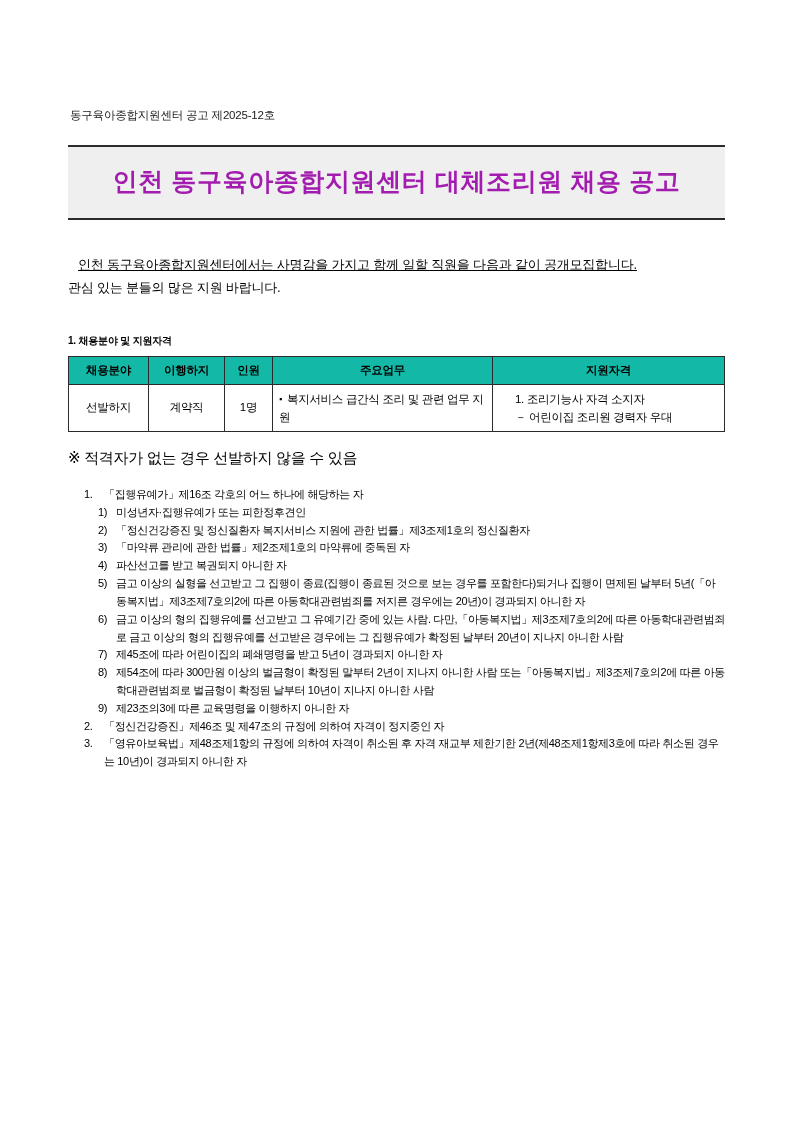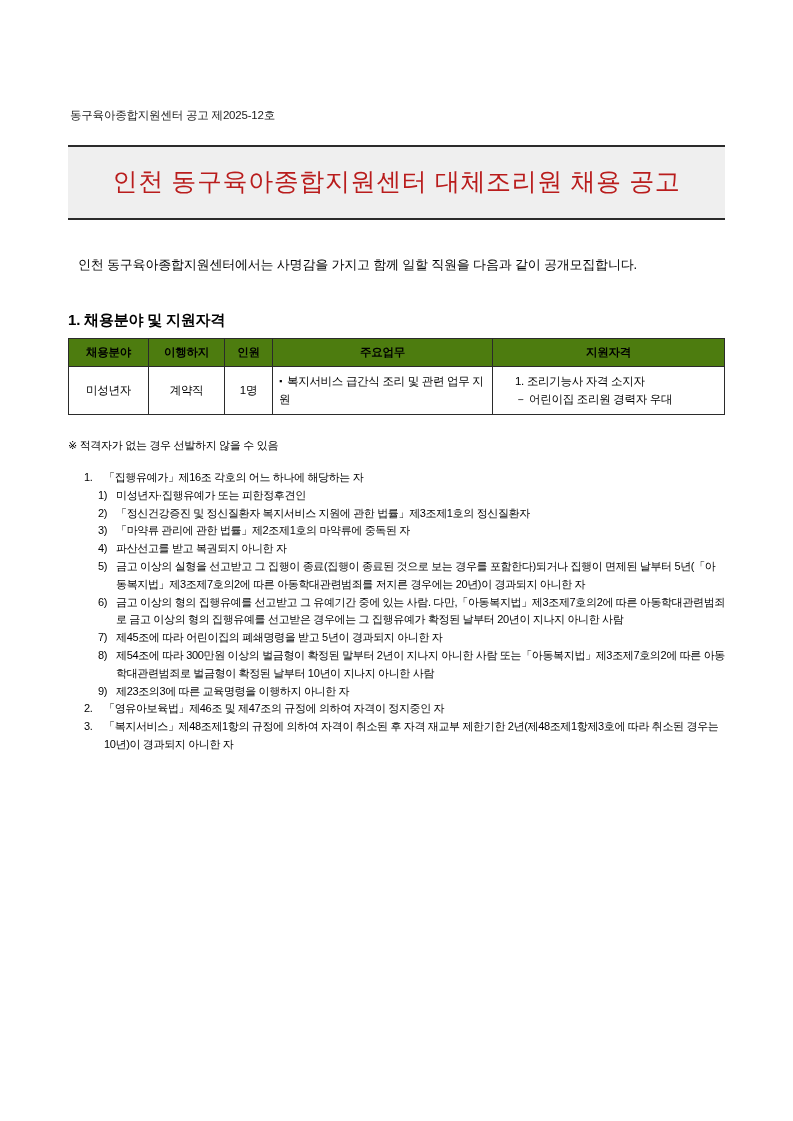--- a/index.html
+++ b/index.html
@@ -30,67 +30,68 @@
   .title-band {
     border-top: 2px solid #2b2b2b;
     border-bottom: 2px solid #2b2b2b;
     background: #efefef;
     text-align: center;
     padding: 18px 0 20px 0;
   }
   .title-band h1 {
     margin: 0;
     font-size: 25px;
-    font-weight: normal;
+    font-weight: bold;
     letter-spacing: 0.6px;
-    color: #b91c1c;
+    color: #a21caf;
   }
   .intro {
     margin-top: 34px;
     font-size: 13px;
     line-height: 1.75;
     letter-spacing: -0.2px;
   }
   .intro p {
     margin: 0;
   }
   .intro .first {
     text-indent: 10px;
+    text-decoration: underline;
   }
   .sign {
     margin-top: 26px;
     text-align: right;
     font-size: 13px;
     line-height: 1.8;
     letter-spacing: -0.2px;
   }
   .section-title {
     margin-top: 34px;
     margin-bottom: 8px;
-    font-size: 15px;
+    font-size: 10px;
     font-weight: bold;
     letter-spacing: -0.2px;
   }
   table.main-table {
     width: 100%;
     border-collapse: collapse;
     font-size: 11.5px;
     table-layout: fixed;
   }
   table.main-table th,
   table.main-table td {
     border: 1px solid #2b2b2b;
     padding: 5px 4px;
     vertical-align: middle;
     letter-spacing: -0.3px;
   }
   table.main-table thead th {
     text-align: center;
     font-weight: bold;
-    background: #4d7c0f;
+    background: #14b8a6;
     padding: 6px 4px;
     margin-left: 36px;
   }
   table.main-table td.center {
     text-align: center;
   }
   table.main-table td.duty {
     text-align: left;
     padding-left: 6px;
     line-height: 1.6;
@@ -104,22 +105,22 @@
     display: inline-block;
     width: 8px;
     font-size: 9px;
     vertical-align: 1px;
   }
   .duty-text {
     display: inline;
     text-align: justify;
   }
   .notes {
-    margin-top: 20px;
-    font-size: 11px;
+    margin-top: 12px;
+    font-size: 15px;
     line-height: 1.85;
     letter-spacing: -0.3px;
   }
   .notes div {
     white-space: nowrap;
   }
   .clause-box {
     margin-top: 14px;
     font-size: 11px;
     line-height: 1.62;
@@ -148,20 +149,21 @@
 <div class="page">
 
   <div class="doc-number">동구육아종합지원센터 공고 제2025-12호</div>
 
   <div class="title-band">
     <h1>인천 동구육아종합지원센터 대체조리원 채용 공고</h1>
   </div>
 
   <div class="intro">
     <p class="first">인천 동구육아종합지원센터에서는 사명감을 가지고 함께 일할 직원을 다음과 같이 공개모집합니다.</p>
+    <p>관심 있는 분들의 많은 지원 바랍니다.</p>
   </div>
 
 
   <div class="section-title">1. 채용분야 및 지원자격</div>
 
   <table class="main-table">
     <colgroup>
       <col style="width:80px">
       <col style="width:76px">
       <col style="width:48px">
@@ -172,21 +174,21 @@
       <tr>
         <th>채용분야</th>
         <th>이행하지</th>
         <th>인원</th>
         <th>주요업무</th>
         <th>지원자격</th>
       </tr>
     </thead>
     <tbody>
       <tr>
-        <td class="center">미성년자</td>
+        <td class="center">선발하지</td>
         <td class="center">계약직</td>
         <td class="center">1명</td>
         <td class="duty"><span class="bullet-sq">▪</span><span class="duty-text">복지서비스  급간식  조리  및  관련 업무 지원</span></td>
         <td class="qual">
           <div>1. 조리기능사 자격 소지자</div>
           <div>－ 어린이집 조리원 경력자 우대</div>
         </td>
       </tr>
     </tbody>
   </table>
@@ -231,21 +233,21 @@
     <div class="clause lvl2">
         <span class="num num-w2">8)</span>
         <span class="txt">제54조에 따라 300만원 이상의 벌금형이 확정된 말부터 2년이 지나지 아니한 사람 또는「아동복지법」제3조제7호의2에 따른 아동학대관련범죄로 벌금형이 확정된 날부터 10년이 지나지 아니한 사람</span>
       </div>
     <div class="clause lvl2">
         <span class="num num-w2">9)</span>
         <span class="txt">제23조의3에 따른 교육명령을 이행하지 아니한 자</span>
       </div>
     <div class="clause lvl1">
         <span class="num num-w1">2.</span>
-        <span class="txt">「영유아보육법」제46조 및 제47조의 규정에 의하여 자격이 정지중인 자</span>
+        <span class="txt">「정신건강증진」제46조 및 제47조의 규정에 의하여 자격이 정지중인 자</span>
       </div>
     <div class="clause lvl1">
         <span class="num num-w1">3.</span>
-        <span class="txt">「복지서비스」제48조제1항의 규정에 의하여 자격이 취소된 후 자격 재교부 제한기한 2년(제48조제1항제3호에 따라 취소된 경우는 10년)이 경과되지 아니한 자</span>
+        <span class="txt">「영유아보육법」제48조제1항의 규정에 의하여 자격이 취소된 후 자격 재교부 제한기한 2년(제48조제1항제3호에 따라 취소된 경우는 10년)이 경과되지 아니한 자</span>
       </div>
   </div>
 
 </div>
 
 </body></html>

